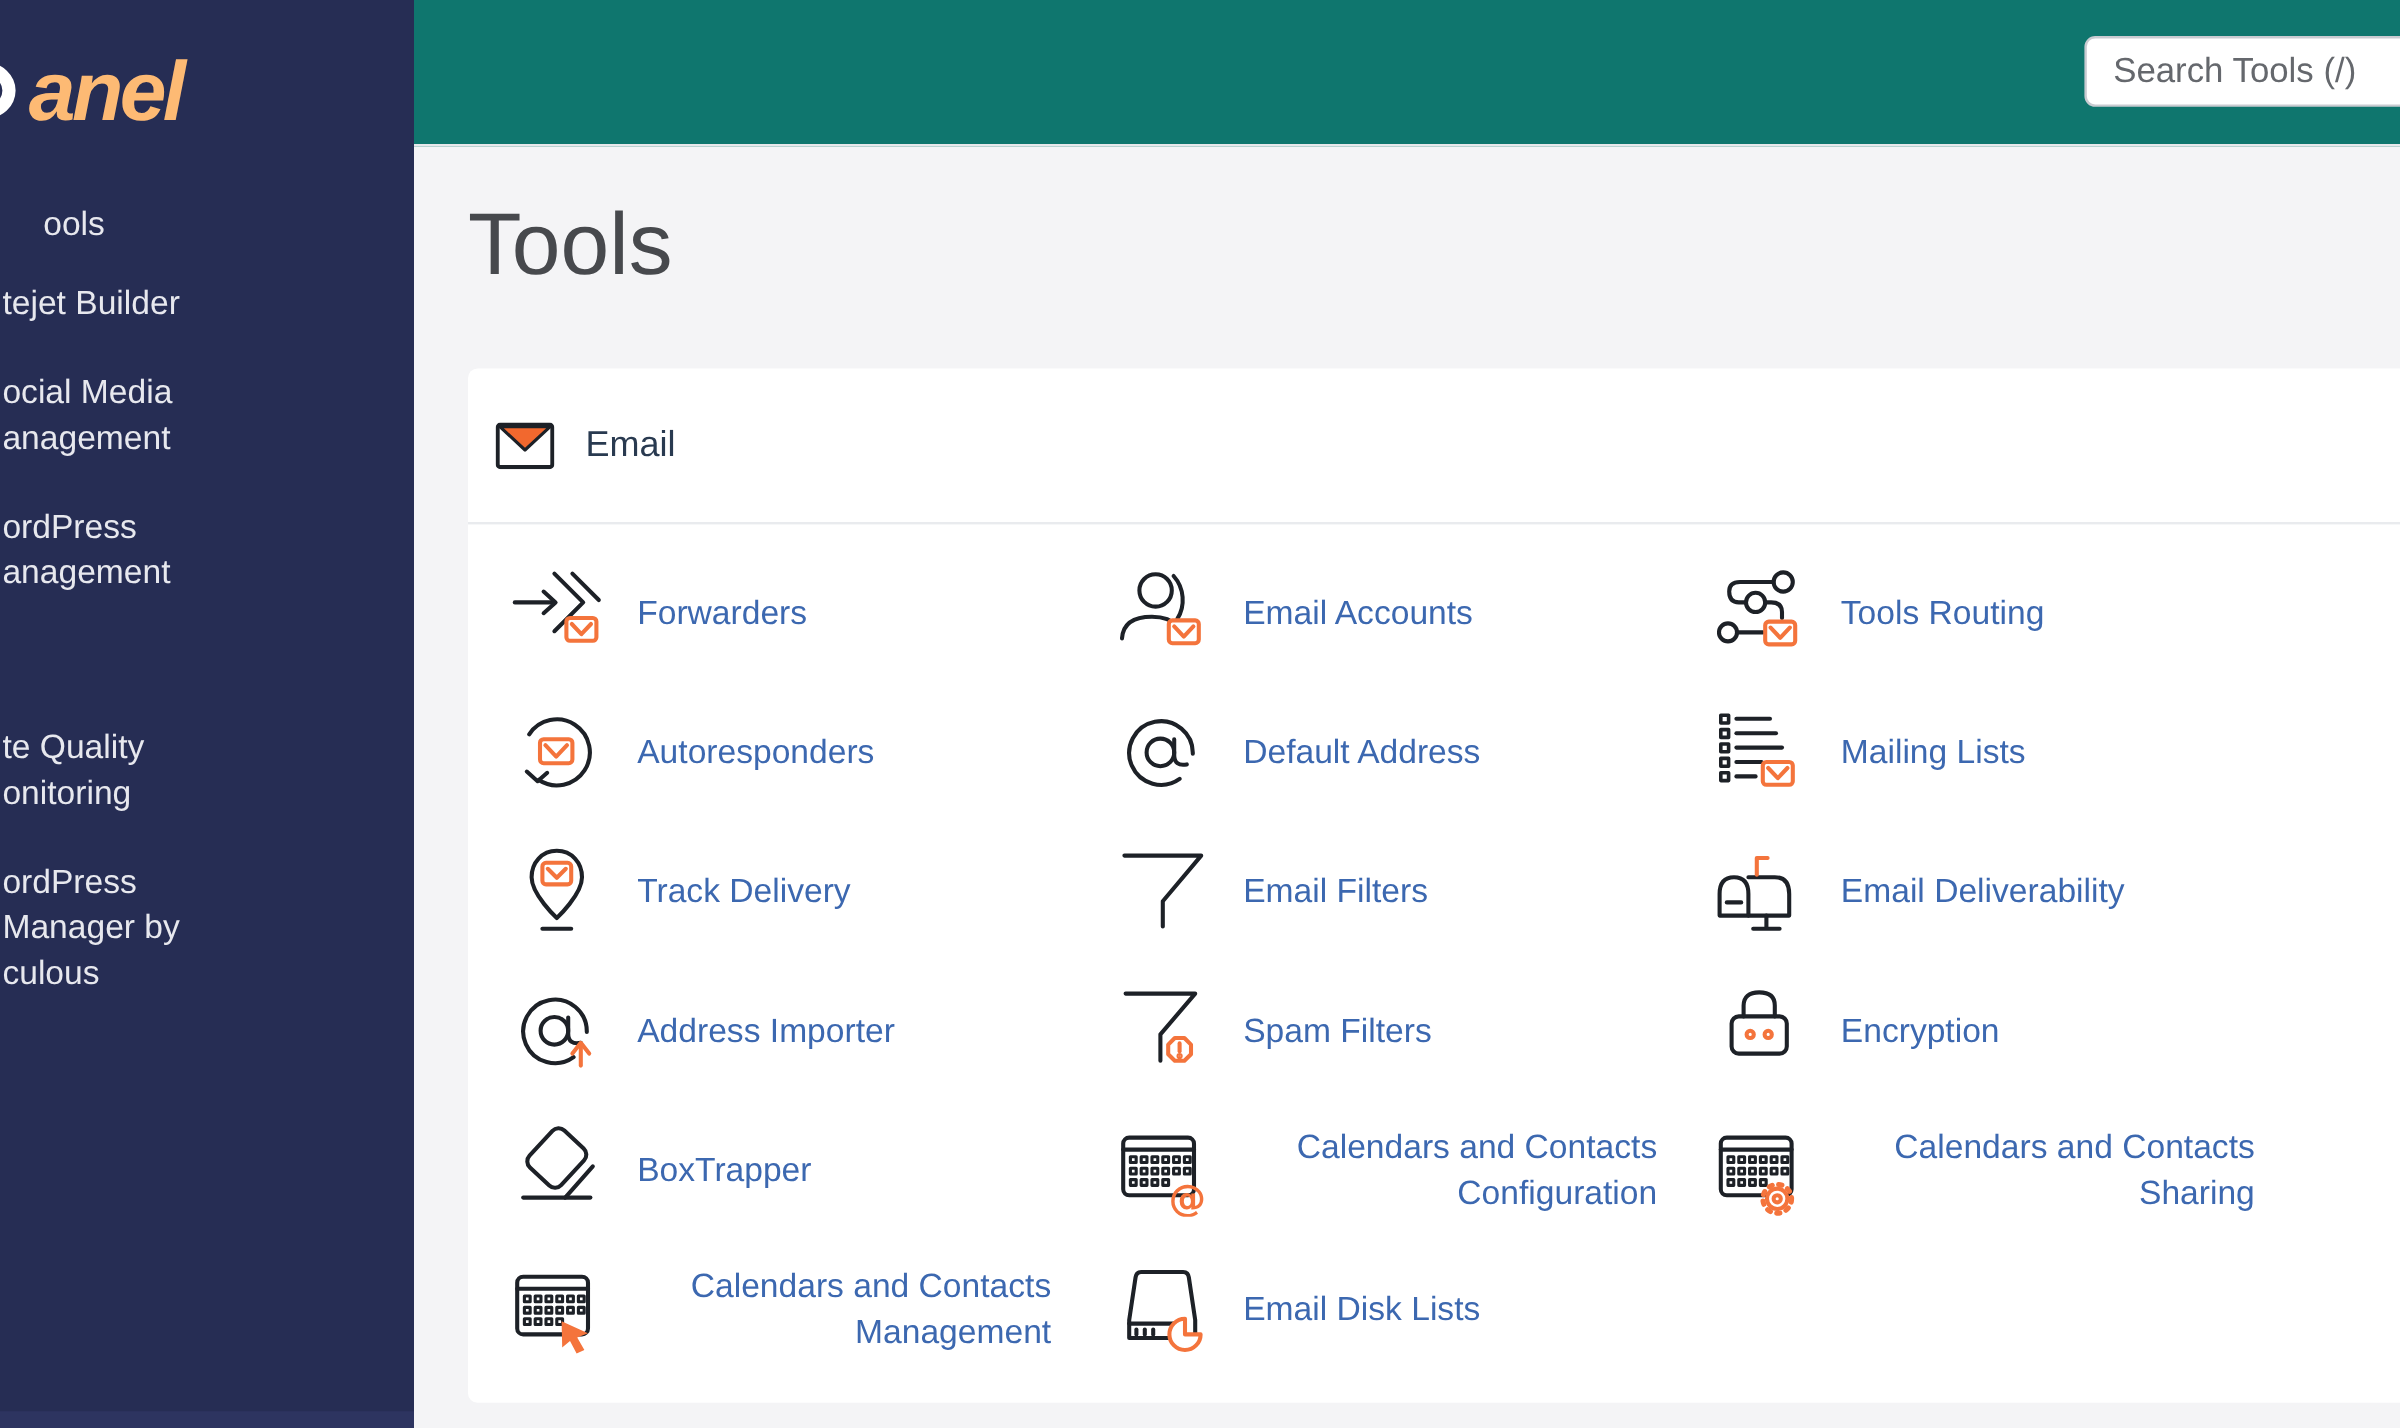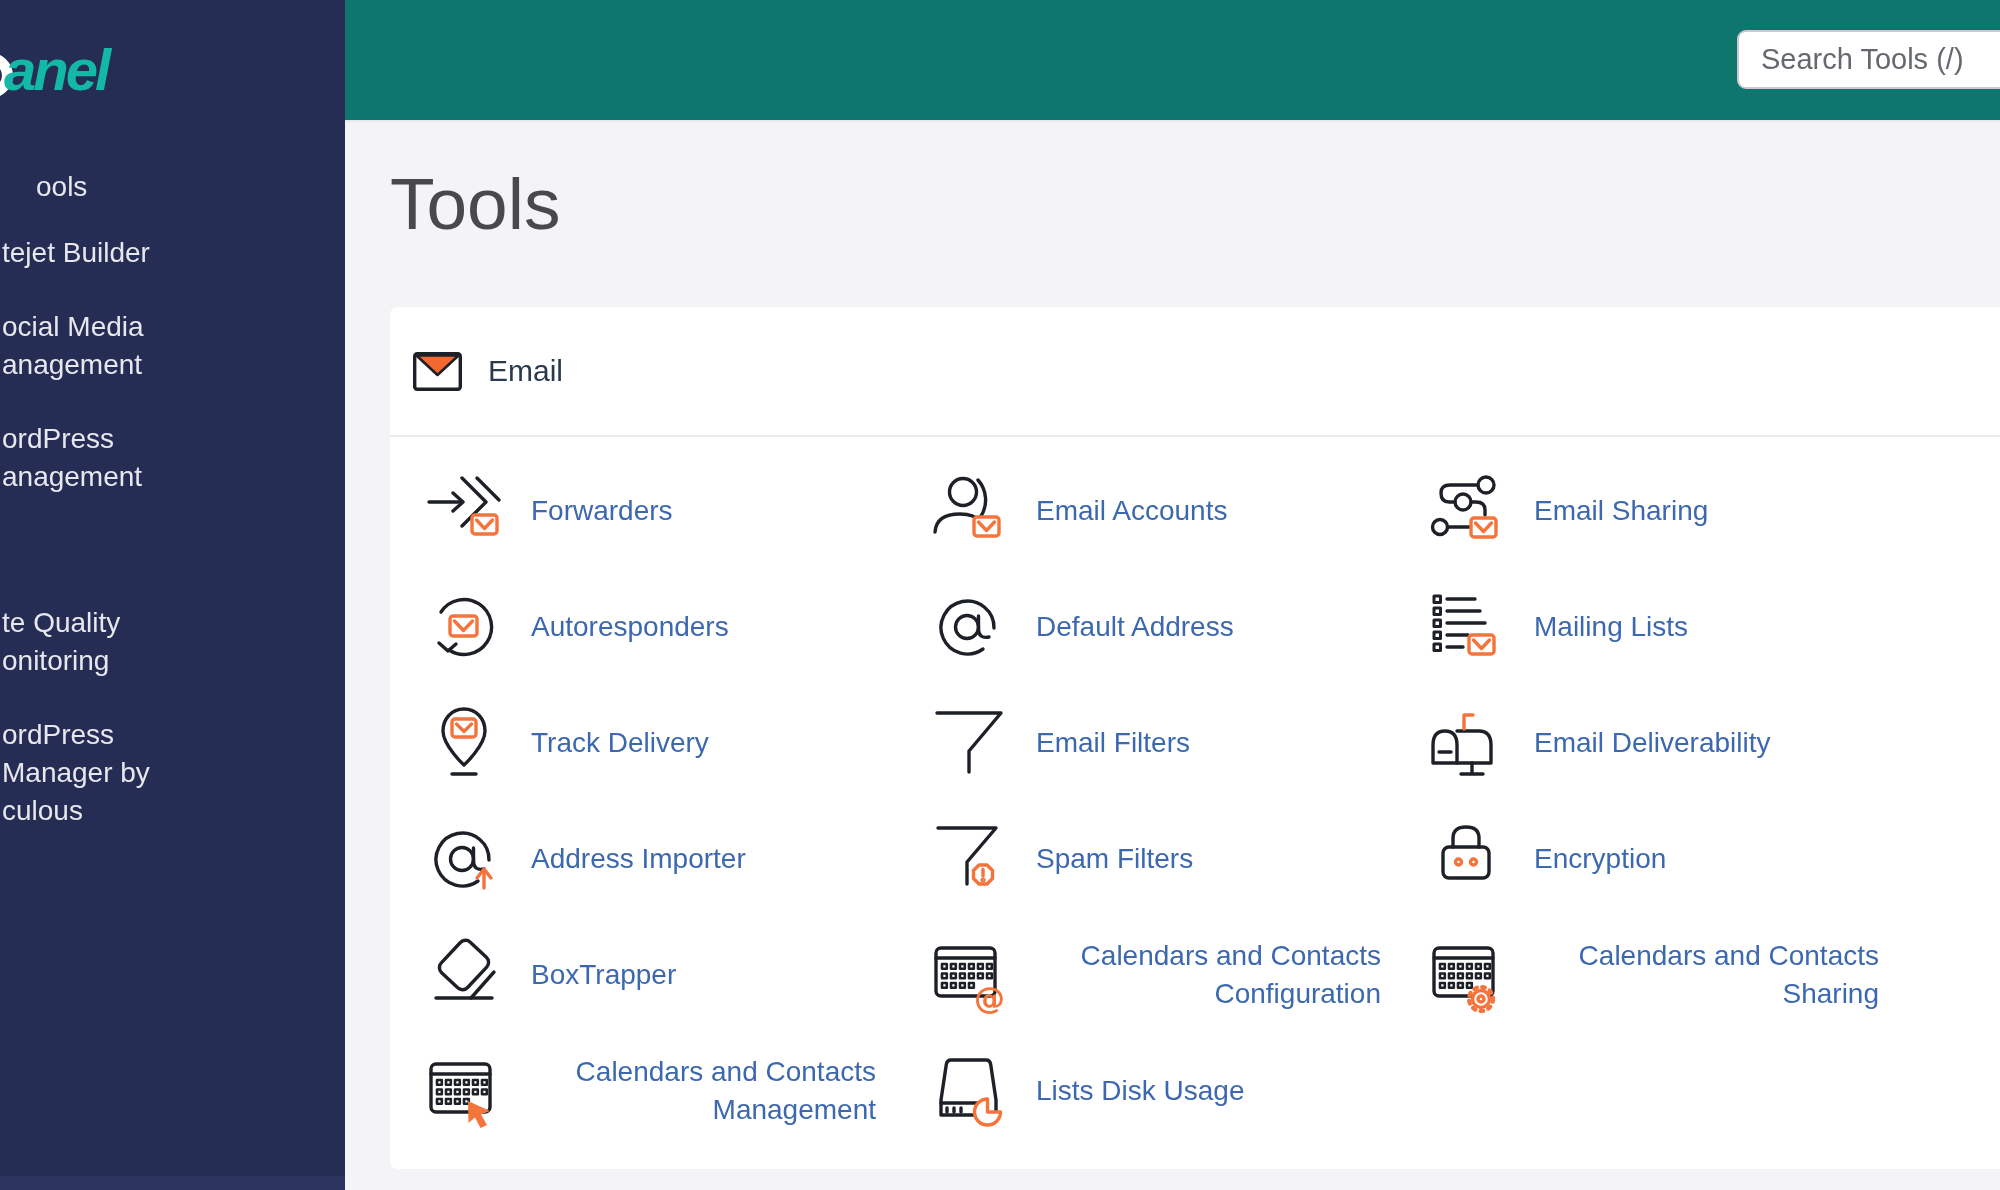--- a/index.html
+++ b/index.html
@@ -19,22 +19,22 @@
   .sidebar-footer {
     position:absolute; left:0; bottom:0; width:100%; height:14px;
     background:#2d3460;
   }
   .logo { position:absolute; left:0; top:36px; height:80px; width:100%; cursor:pointer; }
   .logo-fragment {
     position:absolute; left:-37px; top:16px; width:50px; height:47px;
     border:11px solid #ffffff; border-radius:50%;
   }
   .logo-text {
-    position:absolute; left:4px; top:0; color:#14b8a6;
-    font-size:58px; font-style:italic; font-weight:800; letter-spacing:-3px;
+    position:absolute; left:24px; top:0; color:#fdba74;
+    font-size:70px; font-style:italic; font-weight:800; letter-spacing:-3px;
   }
   .side-items { position:absolute; left:0; top:0; width:100%; height:100%; }
   .side-item {
     position:absolute; left:0; width:100%; padding-left:2px;
     color:#e7e8ee; font-size:28px; line-height:38px; cursor:pointer;
   }
   .side-item:nth-child(1){ top:168px;padding-left:36px; }
   .side-item:nth-child(2){ top:234px; }
   .side-item:nth-child(3){ top:308px; }
   .side-item:nth-child(4){ top:420px; }
@@ -169,21 +169,21 @@
                 <path d="M50 13 H22 Q13 13 13 21 Q13 30 21 30 H27"></path>
                 <circle cx="35" cy="30" r="8"></circle>
                 <path d="M43 30 H48 Q57 30 57 38 V43"></path>
                 <circle cx="12" cy="55" r="7.5"></circle>
                 <path d="M20 55 H41"></path>
                 <g stroke="#f4743c">
                   <rect x="43" y="46" width="25" height="19" rx="3" fill="#fff"></rect>
                   <path d="M47.5 51 L55.5 59.5 L63.5 51"></path>
                 </g>
               </svg></span>
-    <span class="tool-label">Email Sharing</span>
+    <span class="tool-label">Tools Routing</span>
   </a>
           <a class="tool-cell">
     <span class="tool-icon"><svg width="78" height="78" viewBox="0 0 78 78" fill="none" stroke="#1d2127" stroke-width="3.4" stroke-linecap="round" stroke-linejoin="round">
                 <path d="M16 24 A27.5 27.5 0 1 1 24 62"></path>
                 <path d="M14 55 L23 63 L31 56"></path>
                 <g stroke="#f4743c">
                   <rect x="25" y="28" width="27" height="20" rx="3" fill="#fff"></rect>
                   <path d="M29.5 33 L38.5 42.5 L47.5 33"></path>
                 </g>
               </svg></span>
@@ -372,19 +372,19 @@
   </a>
           <a class="tool-cell">
     <span class="tool-icon"><svg width="78" height="78" viewBox="0 0 78 78" fill="none" stroke="#1d2127" stroke-width="3.4" stroke-linecap="round" stroke-linejoin="round">
                 <path d="M21 8 H56 Q60 8 60.7 12.5 L66 48 V63 H11 V48 L16.3 12.5 Q17 8 21 8 Z"></path>
                 <path d="M11 51 H50"></path>
                 <path d="M17 56 V60"></path>
                 <path d="M24 56 V60"></path>
                 <path d="M31 56 V60"></path>
                 <path d="M57.5 47 A13 13 0 1 0 70.5 60 L57.5 60 Z" stroke="#f4743c" fill="#fff"></path>
               </svg></span>
-    <span class="tool-label">Lists Disk Usage</span>
+    <span class="tool-label">Email Disk Lists</span>
   </a>
         </div>
     </section>
   </main>
 
 </div>
 
 </body></html>

